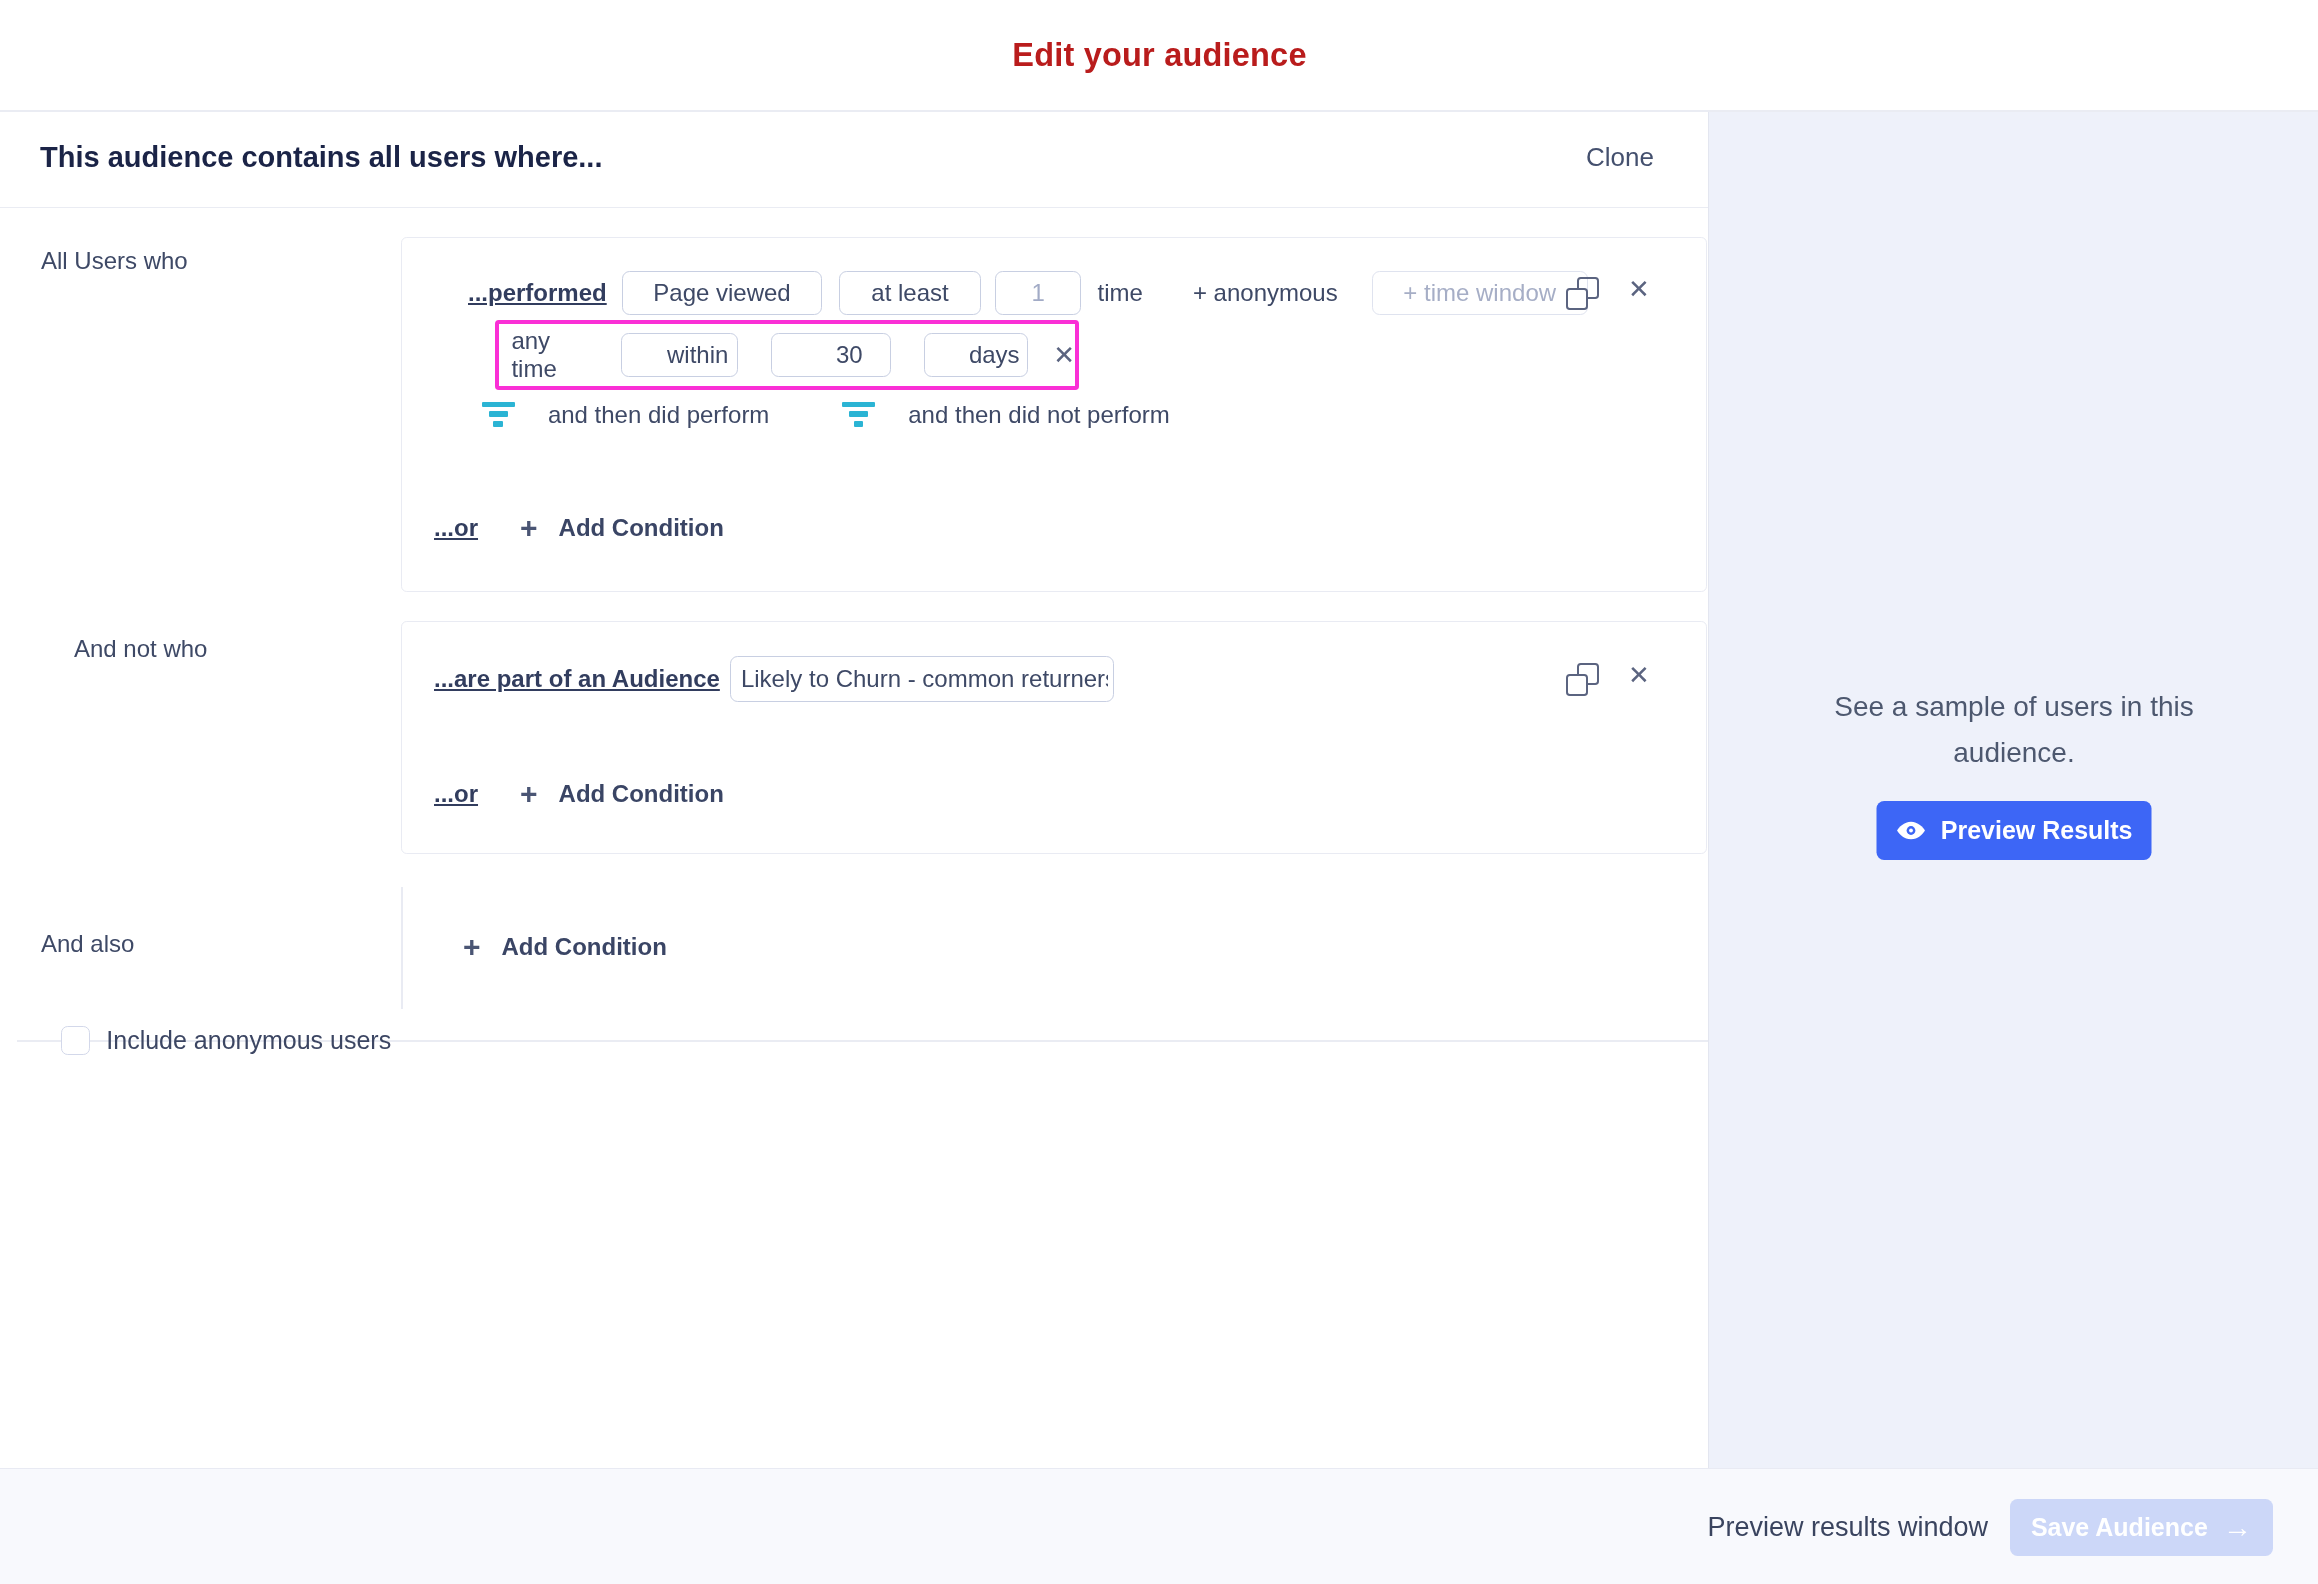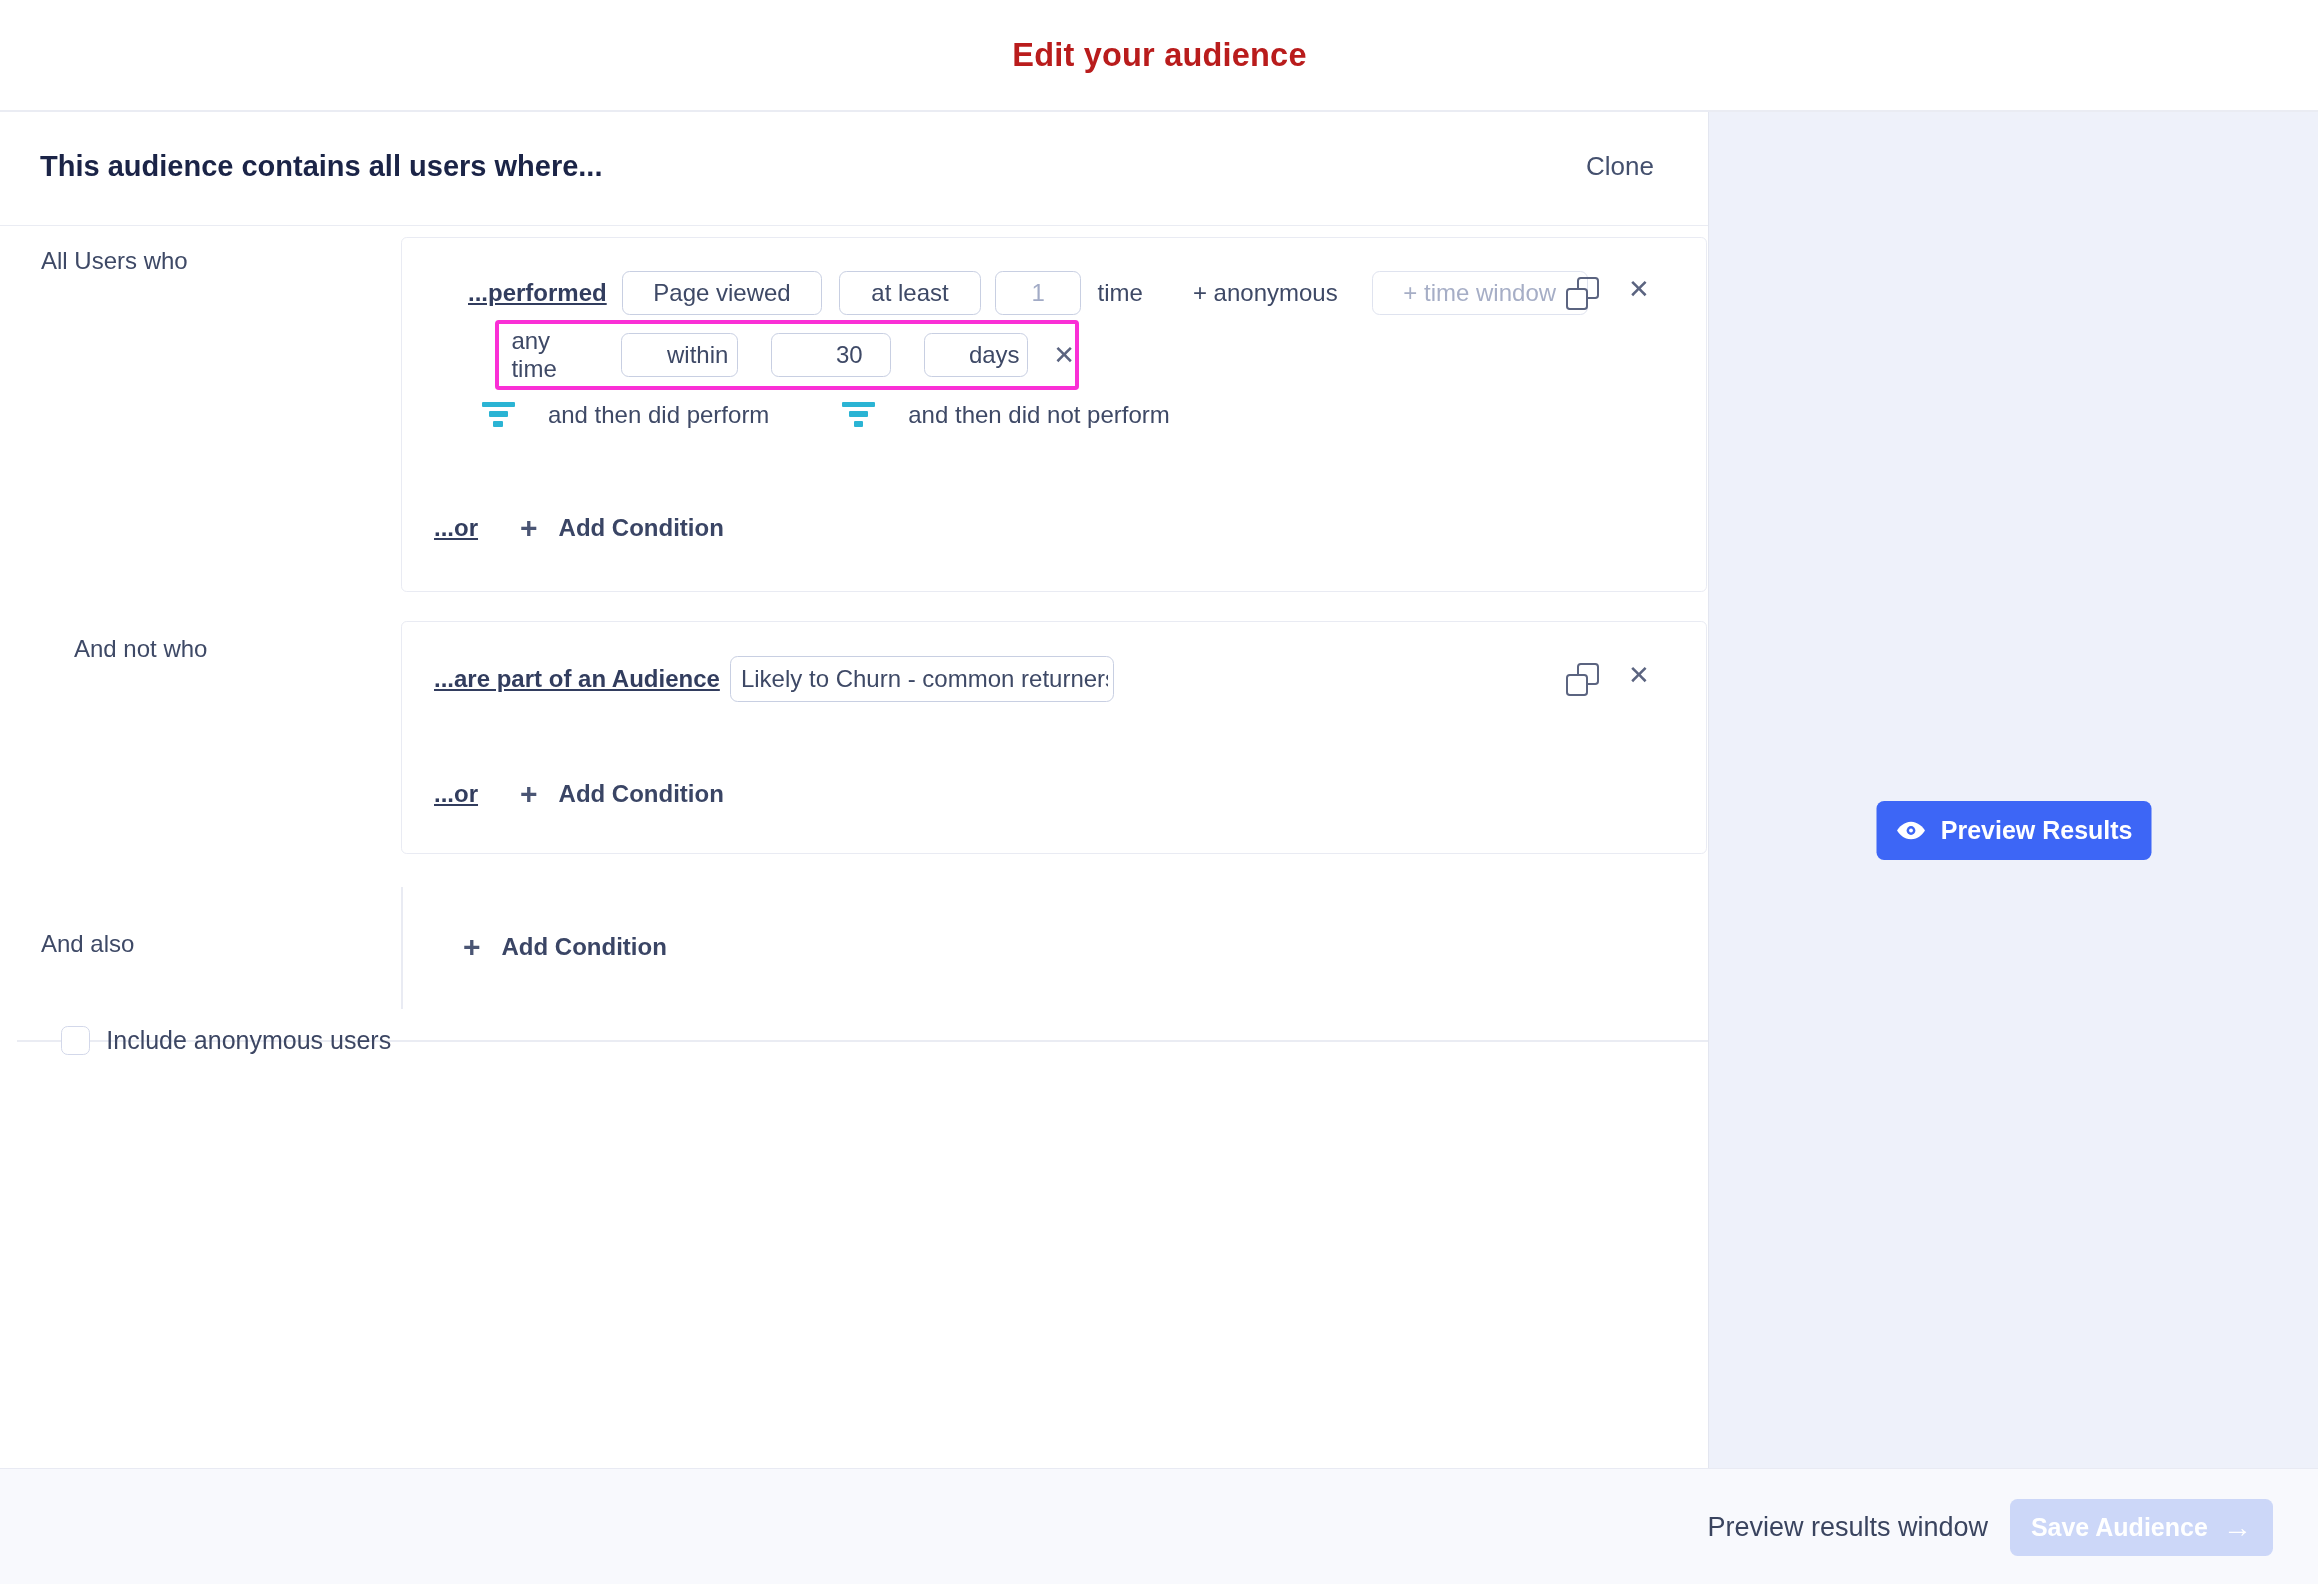--- a/index.html
+++ b/index.html
@@ -19,21 +19,21 @@
     display: flex; align-items: center; justify-content: center;
   }
   .title-bar h1 { font-size: 32.5px; font-weight: 700; color: #b91c1c; letter-spacing: 0.2px; }
 
   
   .content {
     position: absolute; left: 0; top: 112px; width: 1708px; height: 1356px;
     background: #ffffff;
   }
   .content-header {
-    position: absolute; left: 0; top: 0; width: 1708px; height: 114px;
+    position: absolute; left: 0; top: 0; width: 1708px; height: 96px;
     border-bottom: 1.9px solid #eaecf3;
     display: flex; align-items: center; justify-content: space-between;
     padding: 0 54px 4px 40px;
   }
   .content-header h2 { font-size: 29px; font-weight: 700; color: #1b2447; }
   .clone-btn {
     background: none; border: none; cursor: pointer;
     font-family: inherit; font-size: 26px; color: #44506e;
   }
 
@@ -282,20 +282,24 @@
 
     <div class="divider-3"></div>
 
     <div class="anon-row">
       <span class="checkbox"></span>
       <span class="lbl">Include anonymous users</span>
     </div>
   </div>
 
   <aside class="preview-panel">
+    <div class="preview-msg">
+      <span>See a sample of users in this</span><br>
+      <span>audience.</span>
+    </div>
     <button class="preview-btn">
       <svg width="31" height="31" viewBox="0 0 24 24">
         <path d="M12 5.2C6.7 5.2 2.6 9.4 1.2 12c1.4 2.6 5.5 6.8 10.8 6.8S21.4 14.6 22.8 12C21.4 9.4 17.3 5.2 12 5.2z" fill="#ffffff"></path>
         <circle cx="12" cy="12" r="3.4" fill="#3d66f6"></circle>
         <circle cx="12" cy="12" r="1.5" fill="#ffffff"></circle>
       </svg>
       <span class="txt">Preview Results</span>
     </button>
   </aside>
 

